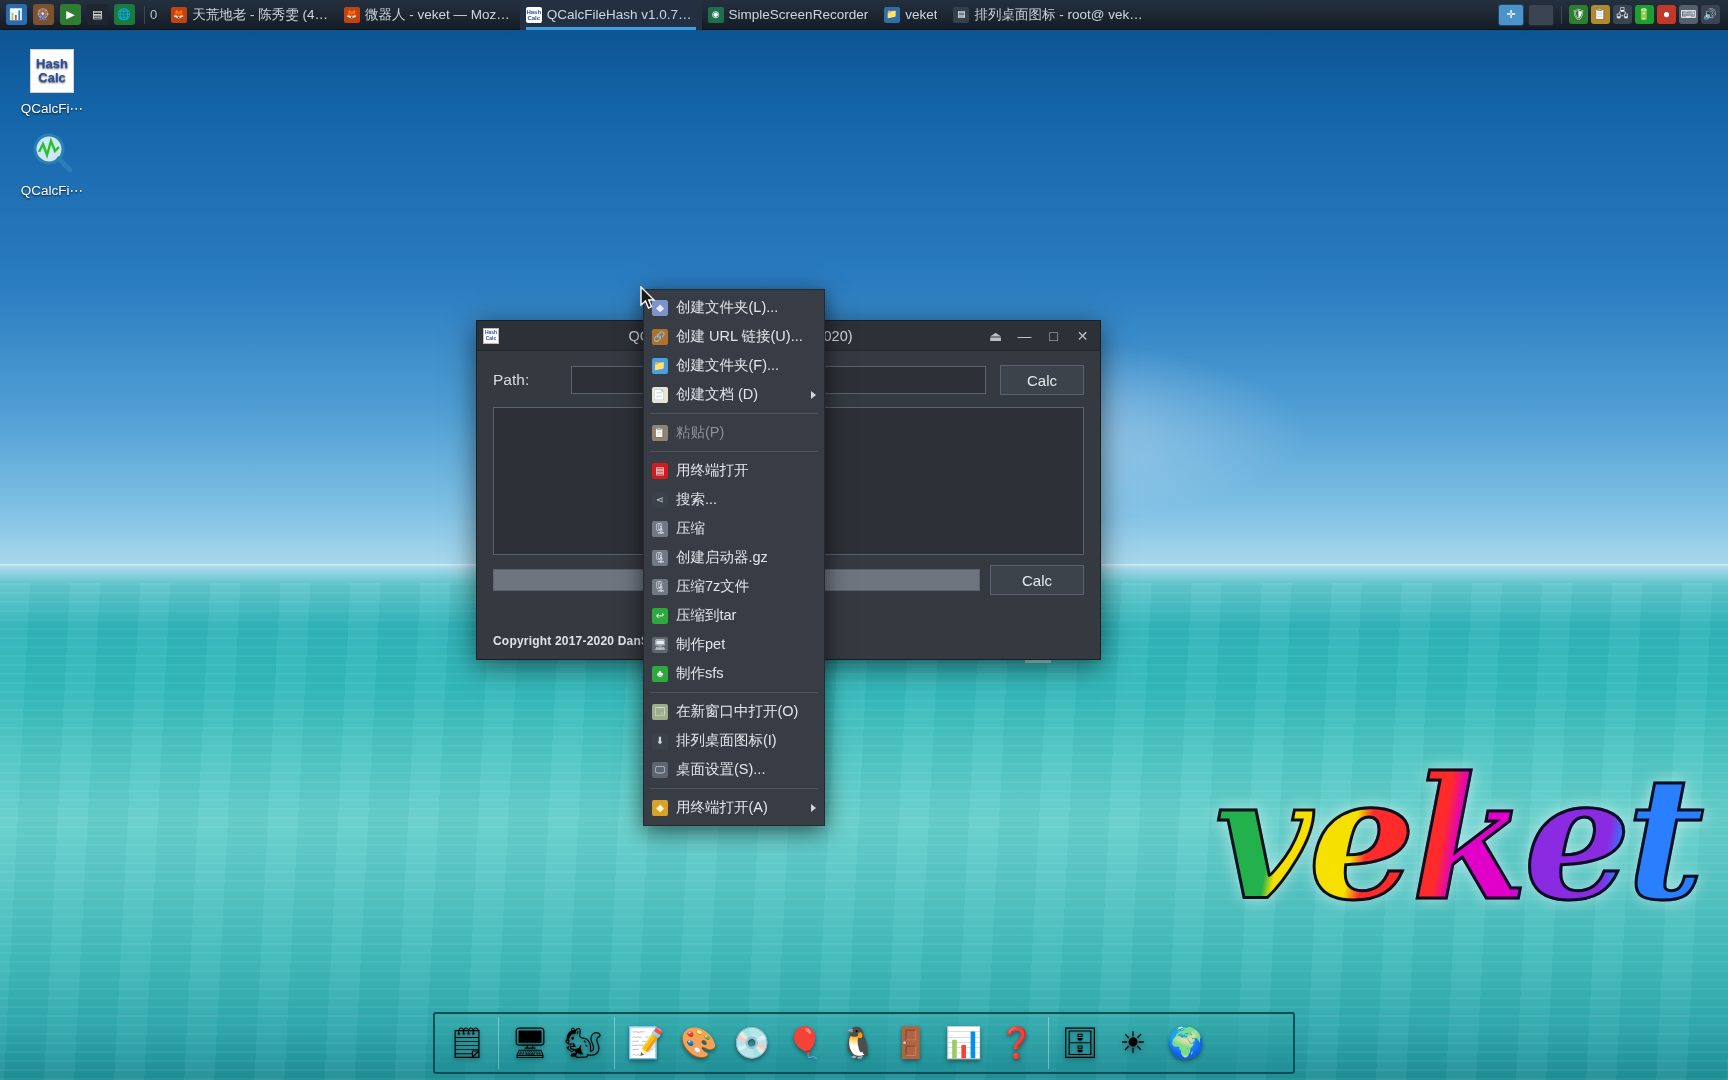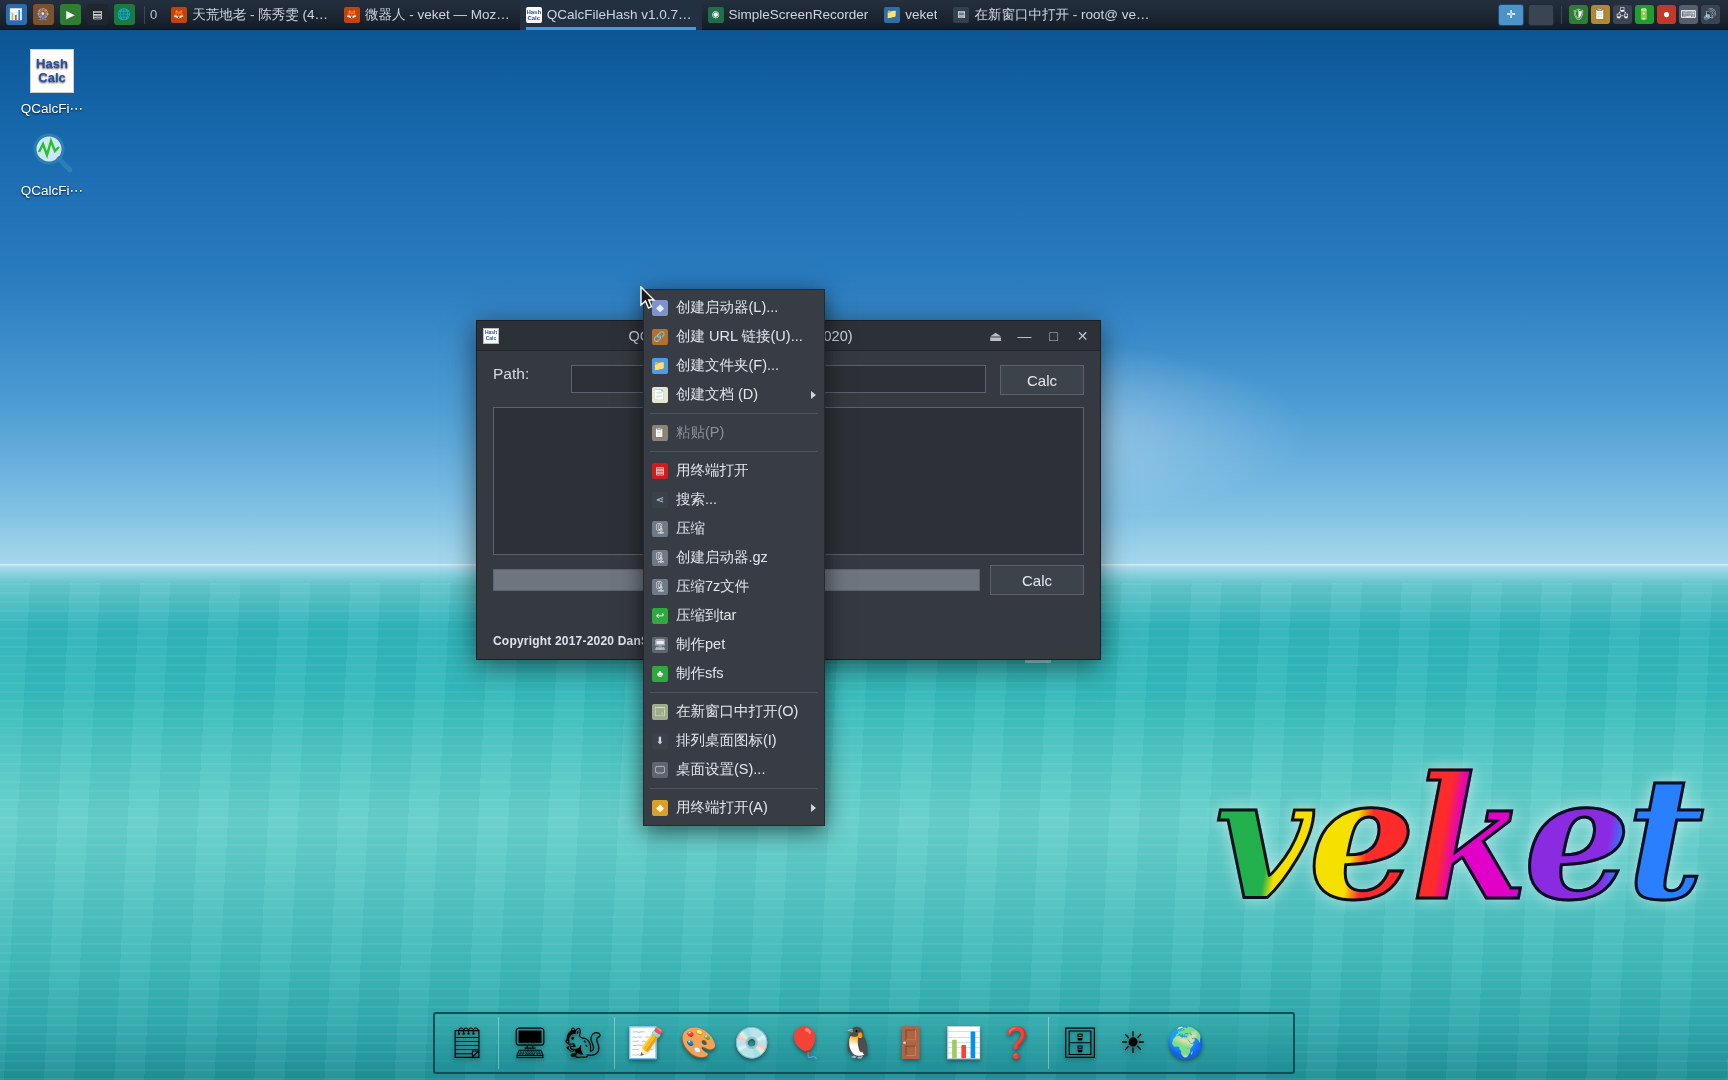--- a/index.html
+++ b/index.html
@@ -136,21 +136,21 @@
   .dlg-title .ttext {
     flex:1; text-align:center; color:#cfd4da; font-size:14.5px;
     overflow:hidden; white-space:nowrap;
   }
   .dlg-btns { display:flex; align-items:center; gap:2px; }
   .wbtn {
     width:27px;height:24px;display:flex;align-items:center;justify-content:center;
     color:#b9c0c8; font-size:14px;
   }
   .dlg-body { padding:14px 16px 0 16px; position:relative; height:309px; }
-  .row { display:flex; align-items:flex-start; margin-bottom:12px; }
+  .row { display:flex; align-items:center; margin-bottom:12px; }
   .row .lab { width:78px; color:#d7dbe0; font-size:15.5px; }
   .field {
     flex:1; height:28px; background:#2d3137; border:1px solid #5c6370;
     color:#e6e9ec; font-size:14px; padding:0 7px; line-height:26px;
   }
   .btn {
     background:#3d434b; border:1px solid #5c6370; color:#e6e9ec;
     height:30px; padding:0 18px; font-size:15px; cursor:pointer;
   }
   .combo {
@@ -258,21 +258,21 @@
         <div class="tb-task">
           <div class="mini" style="background: rgb(31, 111, 74);">◉</div>
           <span class="lbl">SimpleScreenRecorder</span>
         </div>
         <div class="tb-task">
           <div class="mini" style="background: rgb(47, 111, 168);">📁</div>
           <span class="lbl">veket</span>
         </div>
         <div class="tb-task">
           <div class="mini" style="background: rgb(51, 64, 78);">▤</div>
-          <span class="lbl">在新窗口中打开 - root@ vek…</span>
+          <span class="lbl">排列桌面图标 - root@ vek…</span>
         </div>
       </div>
     <div class="tb-right">
       <div class="tray-ico" style="width:26px;height:22px;background:#4b93c9;border:1px solid #1d4a6b;display:flex;align-items:center;justify-content:center;color:#fff;font-size:11px;">✛</div>
       <div class="tray-ico" style="width:26px;height:22px;background:#3a4452;border:1px solid #232b35;"></div>
       <div class="tb-sep"></div>
       <div style="display:flex;align-items:center;gap:3px;" id="tb-tray">
           <div class="tray-ico" style="background: rgb(47, 125, 50); display: flex; align-items: center; justify-content: center; font-size: 11px; color: rgb(255, 255, 255);">🛡</div>
           <div class="tray-ico" style="background: rgb(176, 138, 46); display: flex; align-items: center; justify-content: center; font-size: 11px; color: rgb(255, 255, 255);">📋</div>
           <div class="tray-ico" style="background: rgb(58, 68, 82); display: flex; align-items: center; justify-content: center; font-size: 11px; color: rgb(255, 255, 255);">🖧</div>
@@ -335,21 +335,21 @@
         <button class="btn" style="width:94px;padding:0;">Calc</button>
       </div>
 
       <div class="copyright">Copyright 2017-2020 DanSoft.</div>
     </div>
   </div>
 
   <div class="ctxmenu" id="ctxmenu">
       <div class="ctxitem">
         <span class="ctxicon" style="background: rgb(125, 147, 201); color: rgb(230, 236, 255);">◆</span>
-        <span>创建启动器(L)...</span>
+        <span>创建文件夹(L)...</span>
       </div>
       <div class="ctxitem">
         <span class="ctxicon" style="background: rgb(180, 112, 42); color: rgb(255, 230, 176);">🔗</span>
         <span>创建 URL 链接(U)...</span>
       </div>
       <div class="ctxitem">
         <span class="ctxicon" style="background: rgb(75, 159, 224); color: rgb(255, 255, 255);">📁</span>
         <span>创建文件夹(F)...</span>
       </div>
       <div class="ctxitem">

